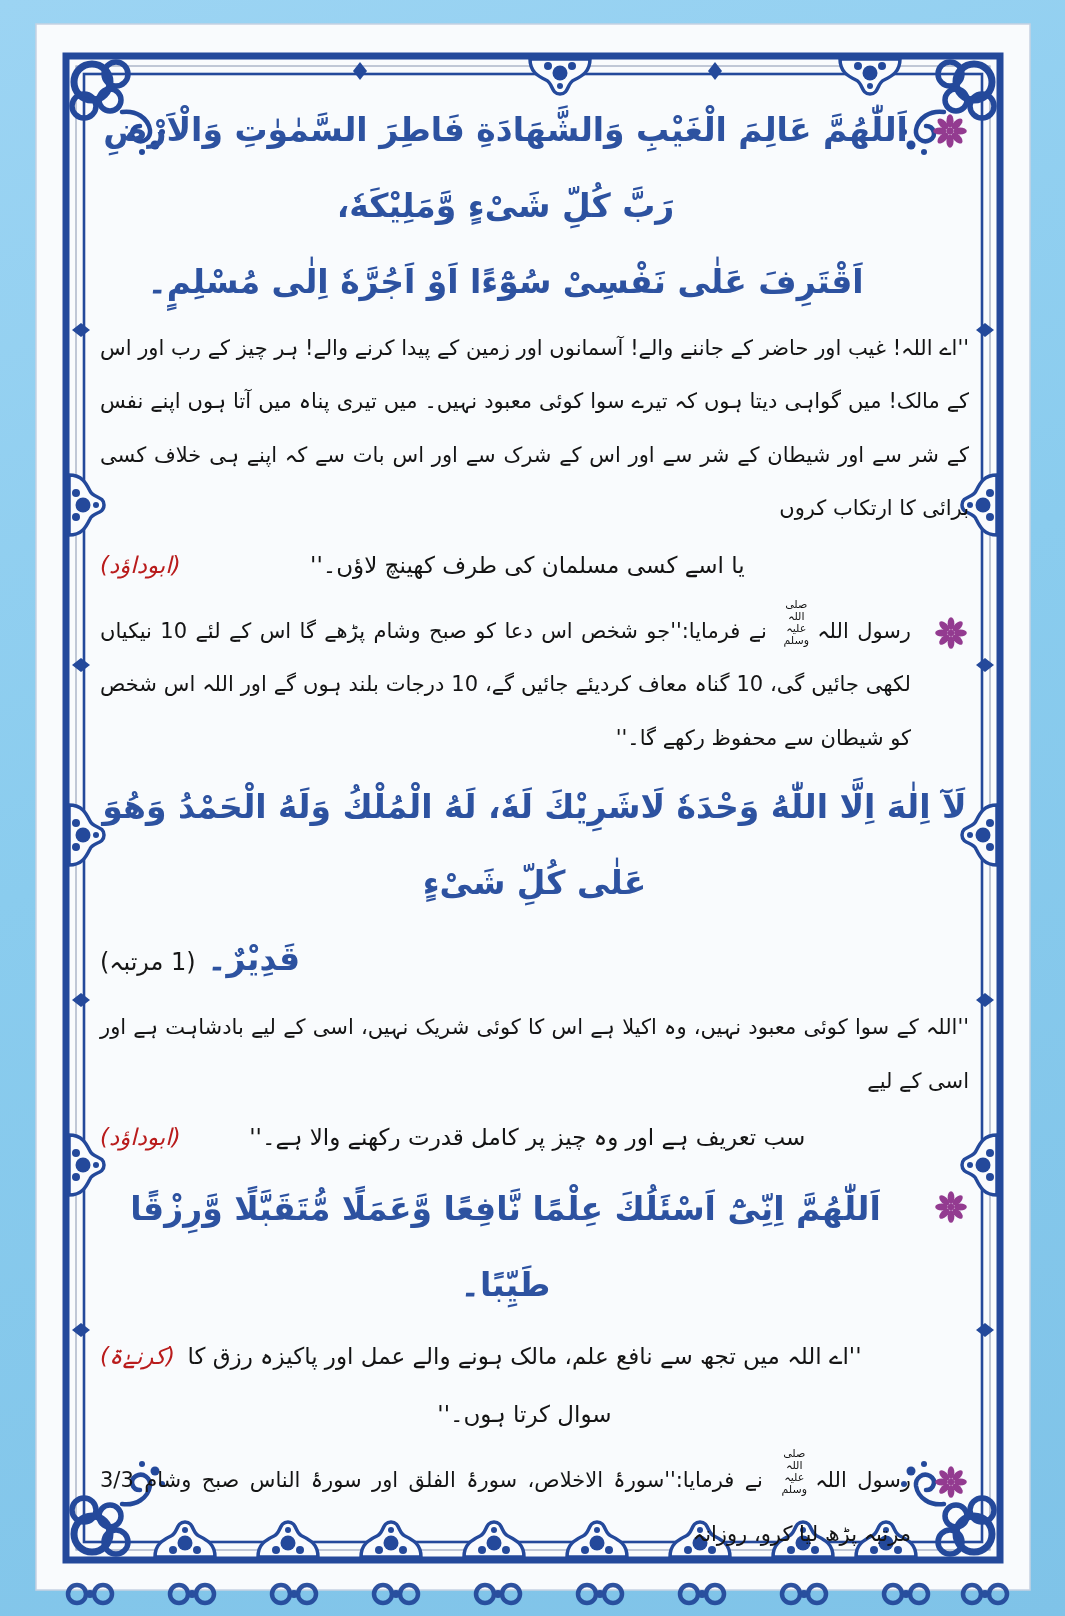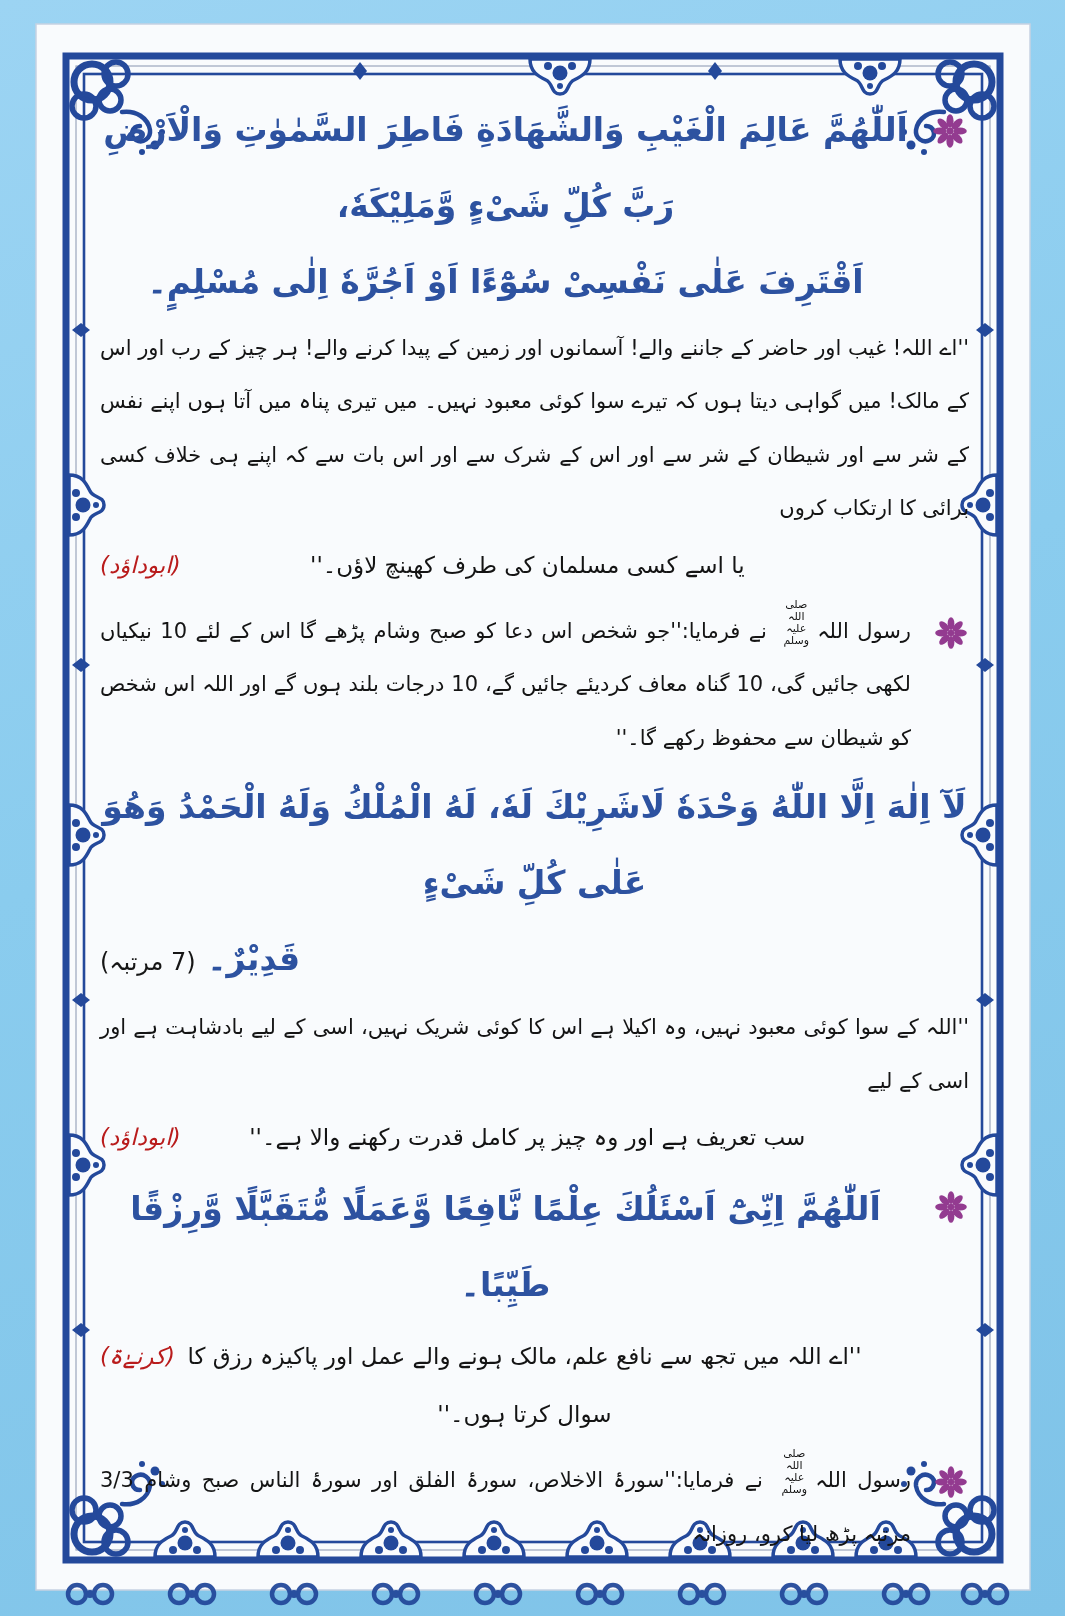--- a/index.html
+++ b/index.html
@@ -177,21 +177,21 @@
           </g>
         </svg>
       </span>
       <p class="urdu"><span>رسول اللہ</span><span class="saw">صلی اللہ علیہ وسلم</span> <span>نے فرمایا:''جو شخص اس دعا کو صبح وشام پڑھے گا اس کے لئے 10 نیکیاں لکھی جائیں گی، 10 گناہ معاف کردیئے جائیں گے، 10 درجات بلند ہوں گے اور اللہ اس شخص کو شیطان سے محفوظ رکھے گا۔''</span></p>
     </section>
 
     <section style="margin-top:4px;">
       <div class="ar">لَآ اِلٰهَ اِلَّا اللّٰهُ وَحْدَهٗ لَاشَرِيْكَ لَهٗ، لَهُ الْمُلْكُ وَلَهُ الْحَمْدُ وَهُوَ عَلٰی كُلِّ شَیْءٍ</div>
       <div class="ar ar-left">
         <span>قَدِيْرٌ۔</span>
-        <span class="times">(7 مرتبہ)</span>
+        <span class="times">(1 مرتبہ)</span>
       </div>
     </section>
 
     <section>
       <p class="urdu">''اللہ کے سوا کوئی معبود نہیں، وہ اکیلا ہے اس کا کوئی شریک نہیں، اسی کے لیے بادشاہت ہے اور اسی کے لیے</p>
       <div class="tailrow">
         <span class="ref">(ابوداؤد)</span>
         <span class="tail">سب تعریف ہے اور وہ چیز پر کامل قدرت رکھنے والا ہے۔''</span>
         <span class="spacer"></span>
       </div>

